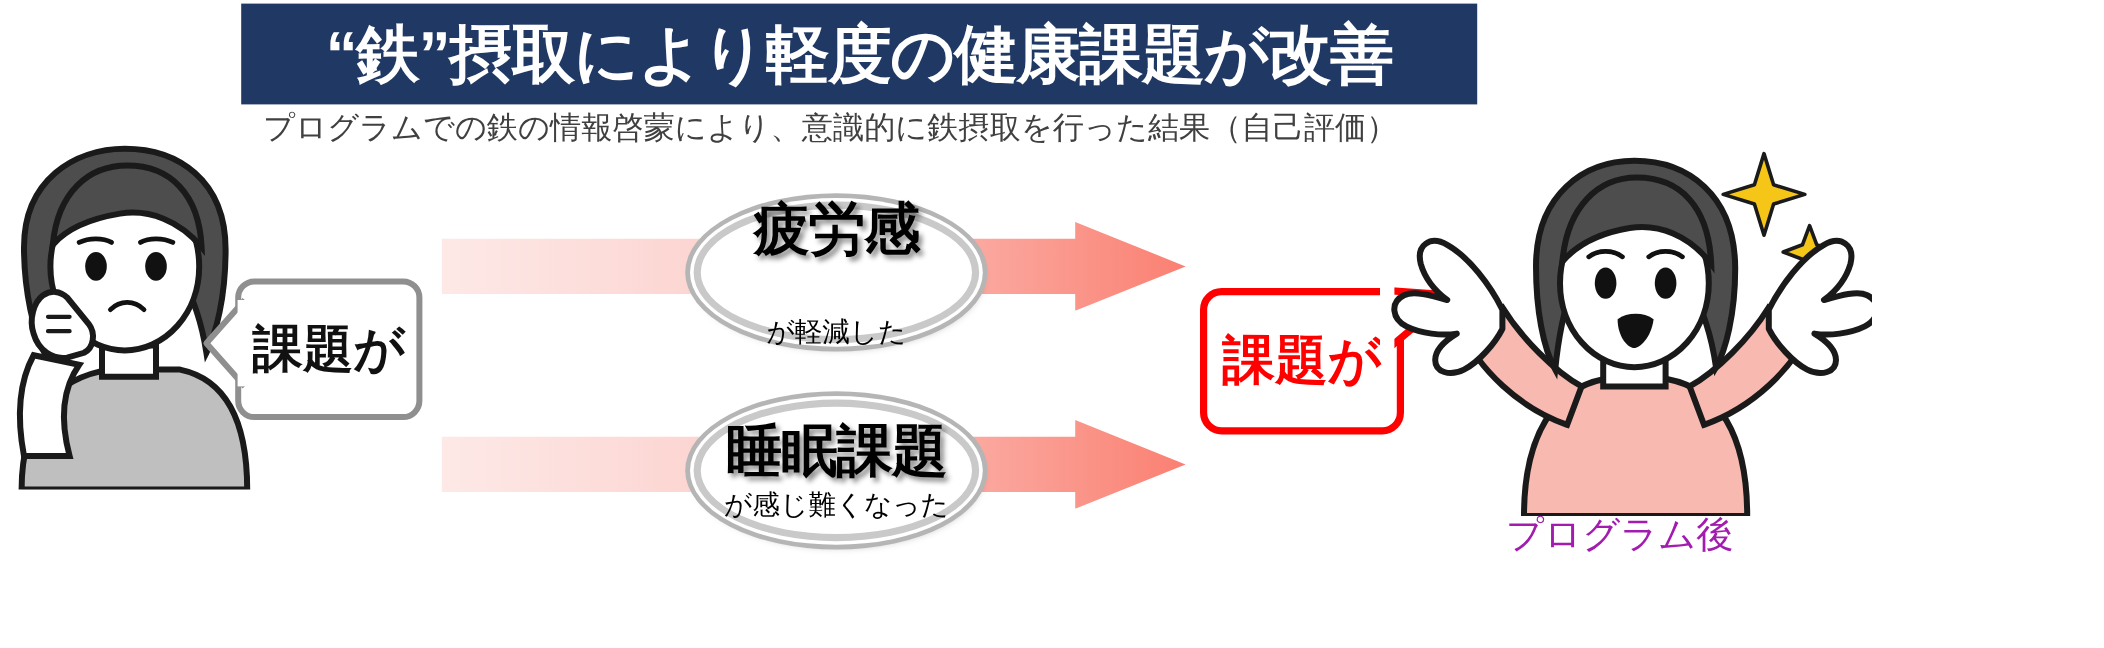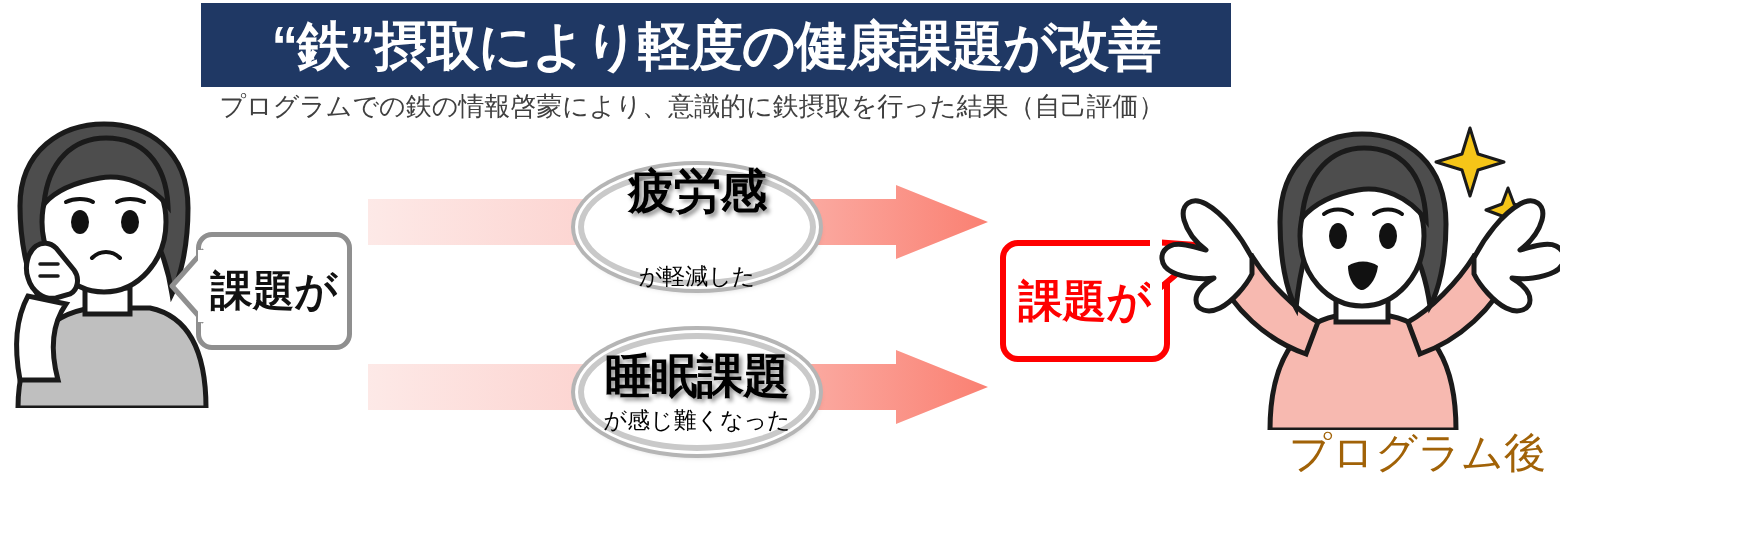--- a/index.html
+++ b/index.html
@@ -94,21 +94,21 @@
   .bubble-red .line {
     font-size: 44px; font-weight: bold; color: #FF0000;
     line-height: 1.1; white-space: nowrap;
   }
   .tail-red { position: absolute; }
   .tail-red svg { display: block; }
 
   
   .caption {
     position: absolute;
-    font-size: 42px; color: #a16207; white-space: nowrap; margin-left: 34px;
+    font-size: 31px; color: #a21caf; white-space: nowrap;
   }
 
   
   .person { position: absolute; }
   .person svg { display: block; }
 </style>
 </head>
 <body>
 
 <div id="stage">

